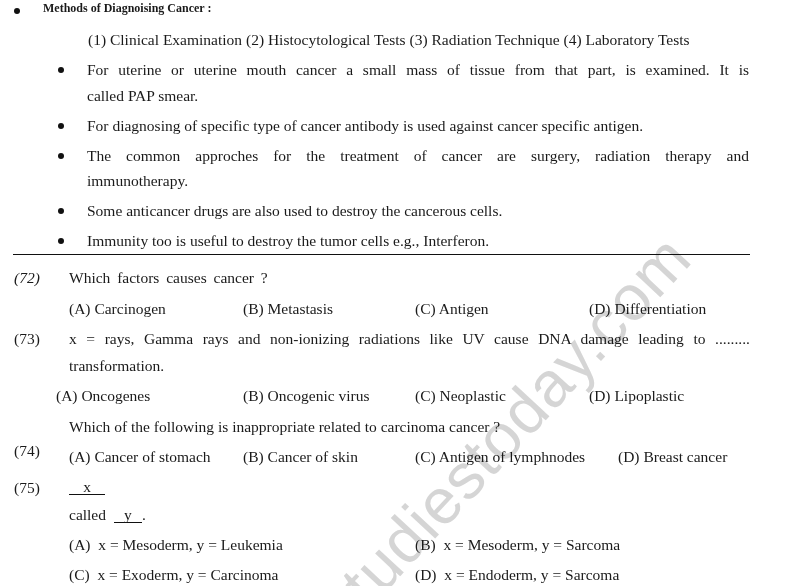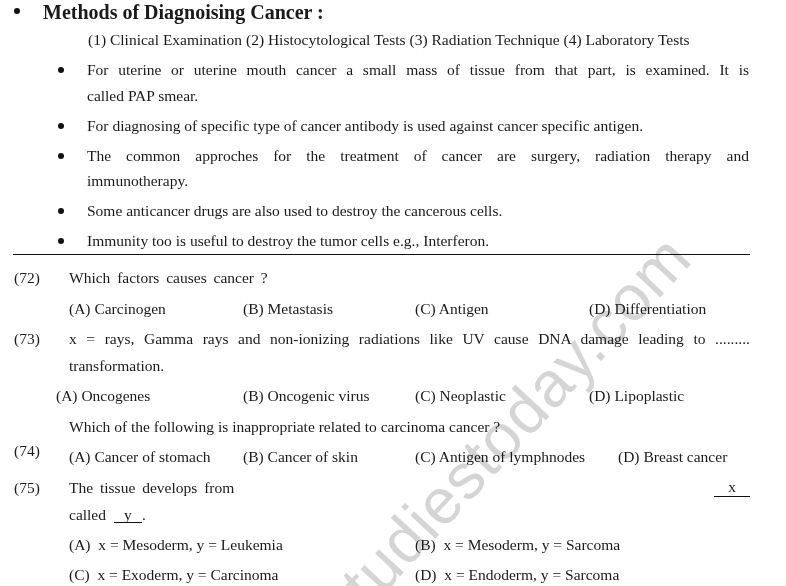--- a/index.html
+++ b/index.html
@@ -6,21 +6,21 @@
   body {
     width:786px; height:586px; overflow:hidden; background:#ffffff;
     position:relative;
     font-family:"Liberation Serif", "DejaVu Serif", serif;
     color:#1a1a1a; font-size:15.5px;
   }
   .abs { position:absolute; white-space:nowrap; }
   .bullet {
     position:absolute; width:6px; height:6px; border-radius:50%; background:#111;
   }
-  .bold { font-weight:bold; font-size:20px; }
+  .bold { font-weight:bold; font-size:12px; }
   .just { display:flex; justify-content:center; }
   .rule { position:absolute; left:13px; width:737px; top:254px; height:1px; background:#111; }
   .blank { display:inline-block; border-bottom:1px solid #111; text-align:center; line-height:15px; }
   .watermark {
     position:absolute; left:250px; top:395px;
     font-family:"Liberation Sans", "DejaVu Sans", sans-serif;
     font-size:64px; color:#c8c8c8; opacity:0.75;
     transform:rotate(-47deg); transform-origin:center;
     white-space:nowrap; pointer-events:none; letter-spacing:1px;
   }
@@ -50,21 +50,21 @@
 <div class="abs" style="left:87px;top:172px;">immunotherapy.</div>
 
 <div class="bullet" style="left:58px;top:208px;"></div>
 <div class="abs" style="left:87px;top:202px;">Some anticancer drugs are also used to destroy the cancerous cells.</div>
 
 <div class="bullet" style="left:58px;top:238px;"></div>
 <div class="abs" style="left:87px;top:232px;">Immunity too is useful to destroy the tumor cells e.g., Interferon.</div>
 
 <div class="rule"></div>
 
-<div class="abs" style="left:14px;top:269px;">(72)</div>
+<div class="abs" style="left:14px;top:269px;font-style:italic;">(72)</div>
 <div class="abs" style="left:69px;top:269px;word-spacing:3px;">Which factors causes cancer ?</div>
 <div class="abs" style="left:69px;top:300px;">(A) Carcinogen</div>
 <div class="abs" style="left:243px;top:300px;">(B) Metastasis</div>
 <div class="abs" style="left:415px;top:300px;">(C) Antigen</div>
 <div class="abs" style="left:589px;top:300px;">(D) Differentiation</div>
 
 <div class="abs" style="left:14px;top:330px;">(73)</div>
 <div class="abs" style="left:69px;top:330px;width:681px;">
   <span style="text-align:justify;text-align-last:justify;width:100%;display:block;">x = rays, Gamma rays and non-ionizing radiations like UV cause DNA damage leading to .........</span>
 </div>
@@ -76,21 +76,20 @@
 
 <div class="abs" style="left:14px;top:442px;">(74)</div>
 <div class="abs" style="left:69px;top:418px;">Which of the following is inappropriate related to carcinoma cancer ?</div>
 <div class="abs" style="left:69px;top:448px;">(A) Cancer of stomach</div>
 <div class="abs" style="left:243px;top:448px;">(B) Cancer of skin</div>
 <div class="abs" style="left:415px;top:448px;">(C) Antigen of lymphnodes</div>
 <div class="abs" style="left:618px;top:448px;">(D) Breast cancer</div>
 
 <div class="abs" style="left:14px;top:479px;">(75)</div>
 <div class="abs" style="left:69px;top:479px;width:681px;display:flex;justify-content:space-between;">
-  <span style="word-spacing:3px;">The tissue develops from</span>
   <span class="blank" style="width:36px;">x</span>
 </div>
 <div class="abs" style="left:69px;top:506px;">
   <span>called</span>
   <span class="blank" style="width:28px;margin-left:4px;">y</span><span>.</span>
 </div>
 <div class="abs" style="left:69px;top:536px;white-space:pre;">(A)  x = Mesoderm, y = Leukemia</div>
 <div class="abs" style="left:415px;top:536px;white-space:pre;">(B)  x = Mesoderm, y = Sarcoma</div>
 <div class="abs" style="left:69px;top:566px;white-space:pre;">(C)  x = Exoderm, y = Carcinoma</div>
 <div class="abs" style="left:415px;top:566px;white-space:pre;">(D)  x = Endoderm, y = Sarcoma</div>

